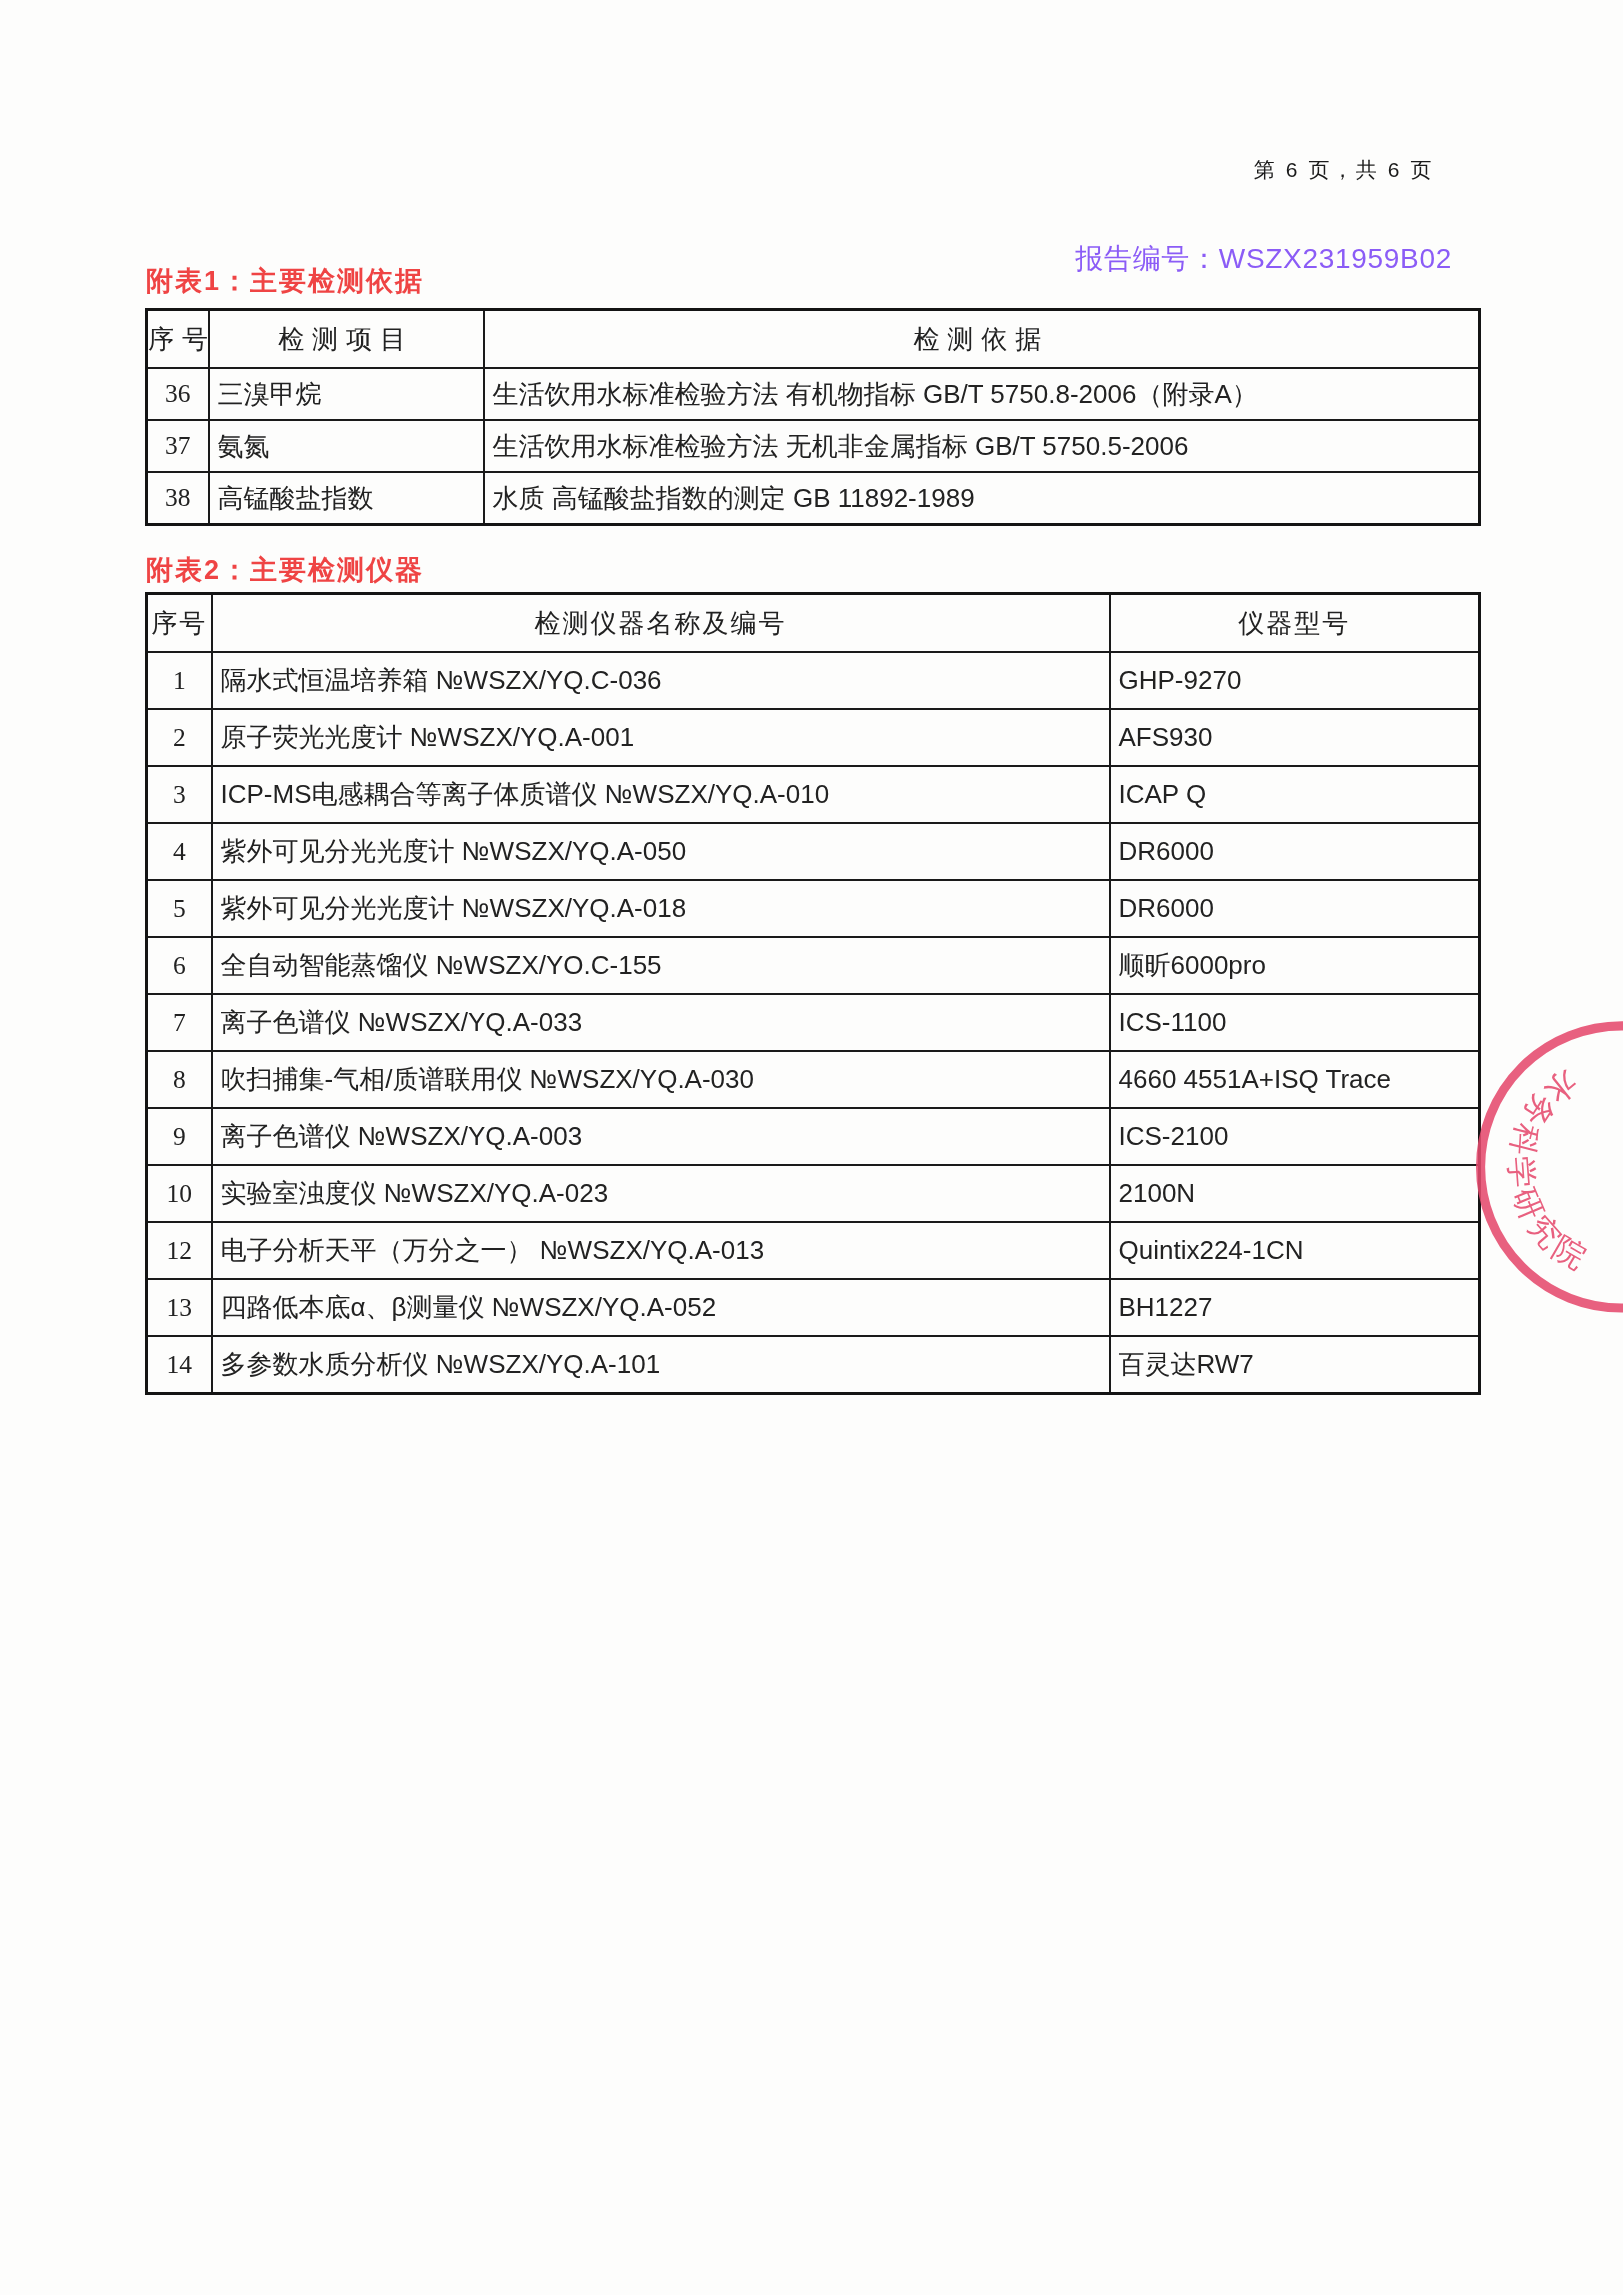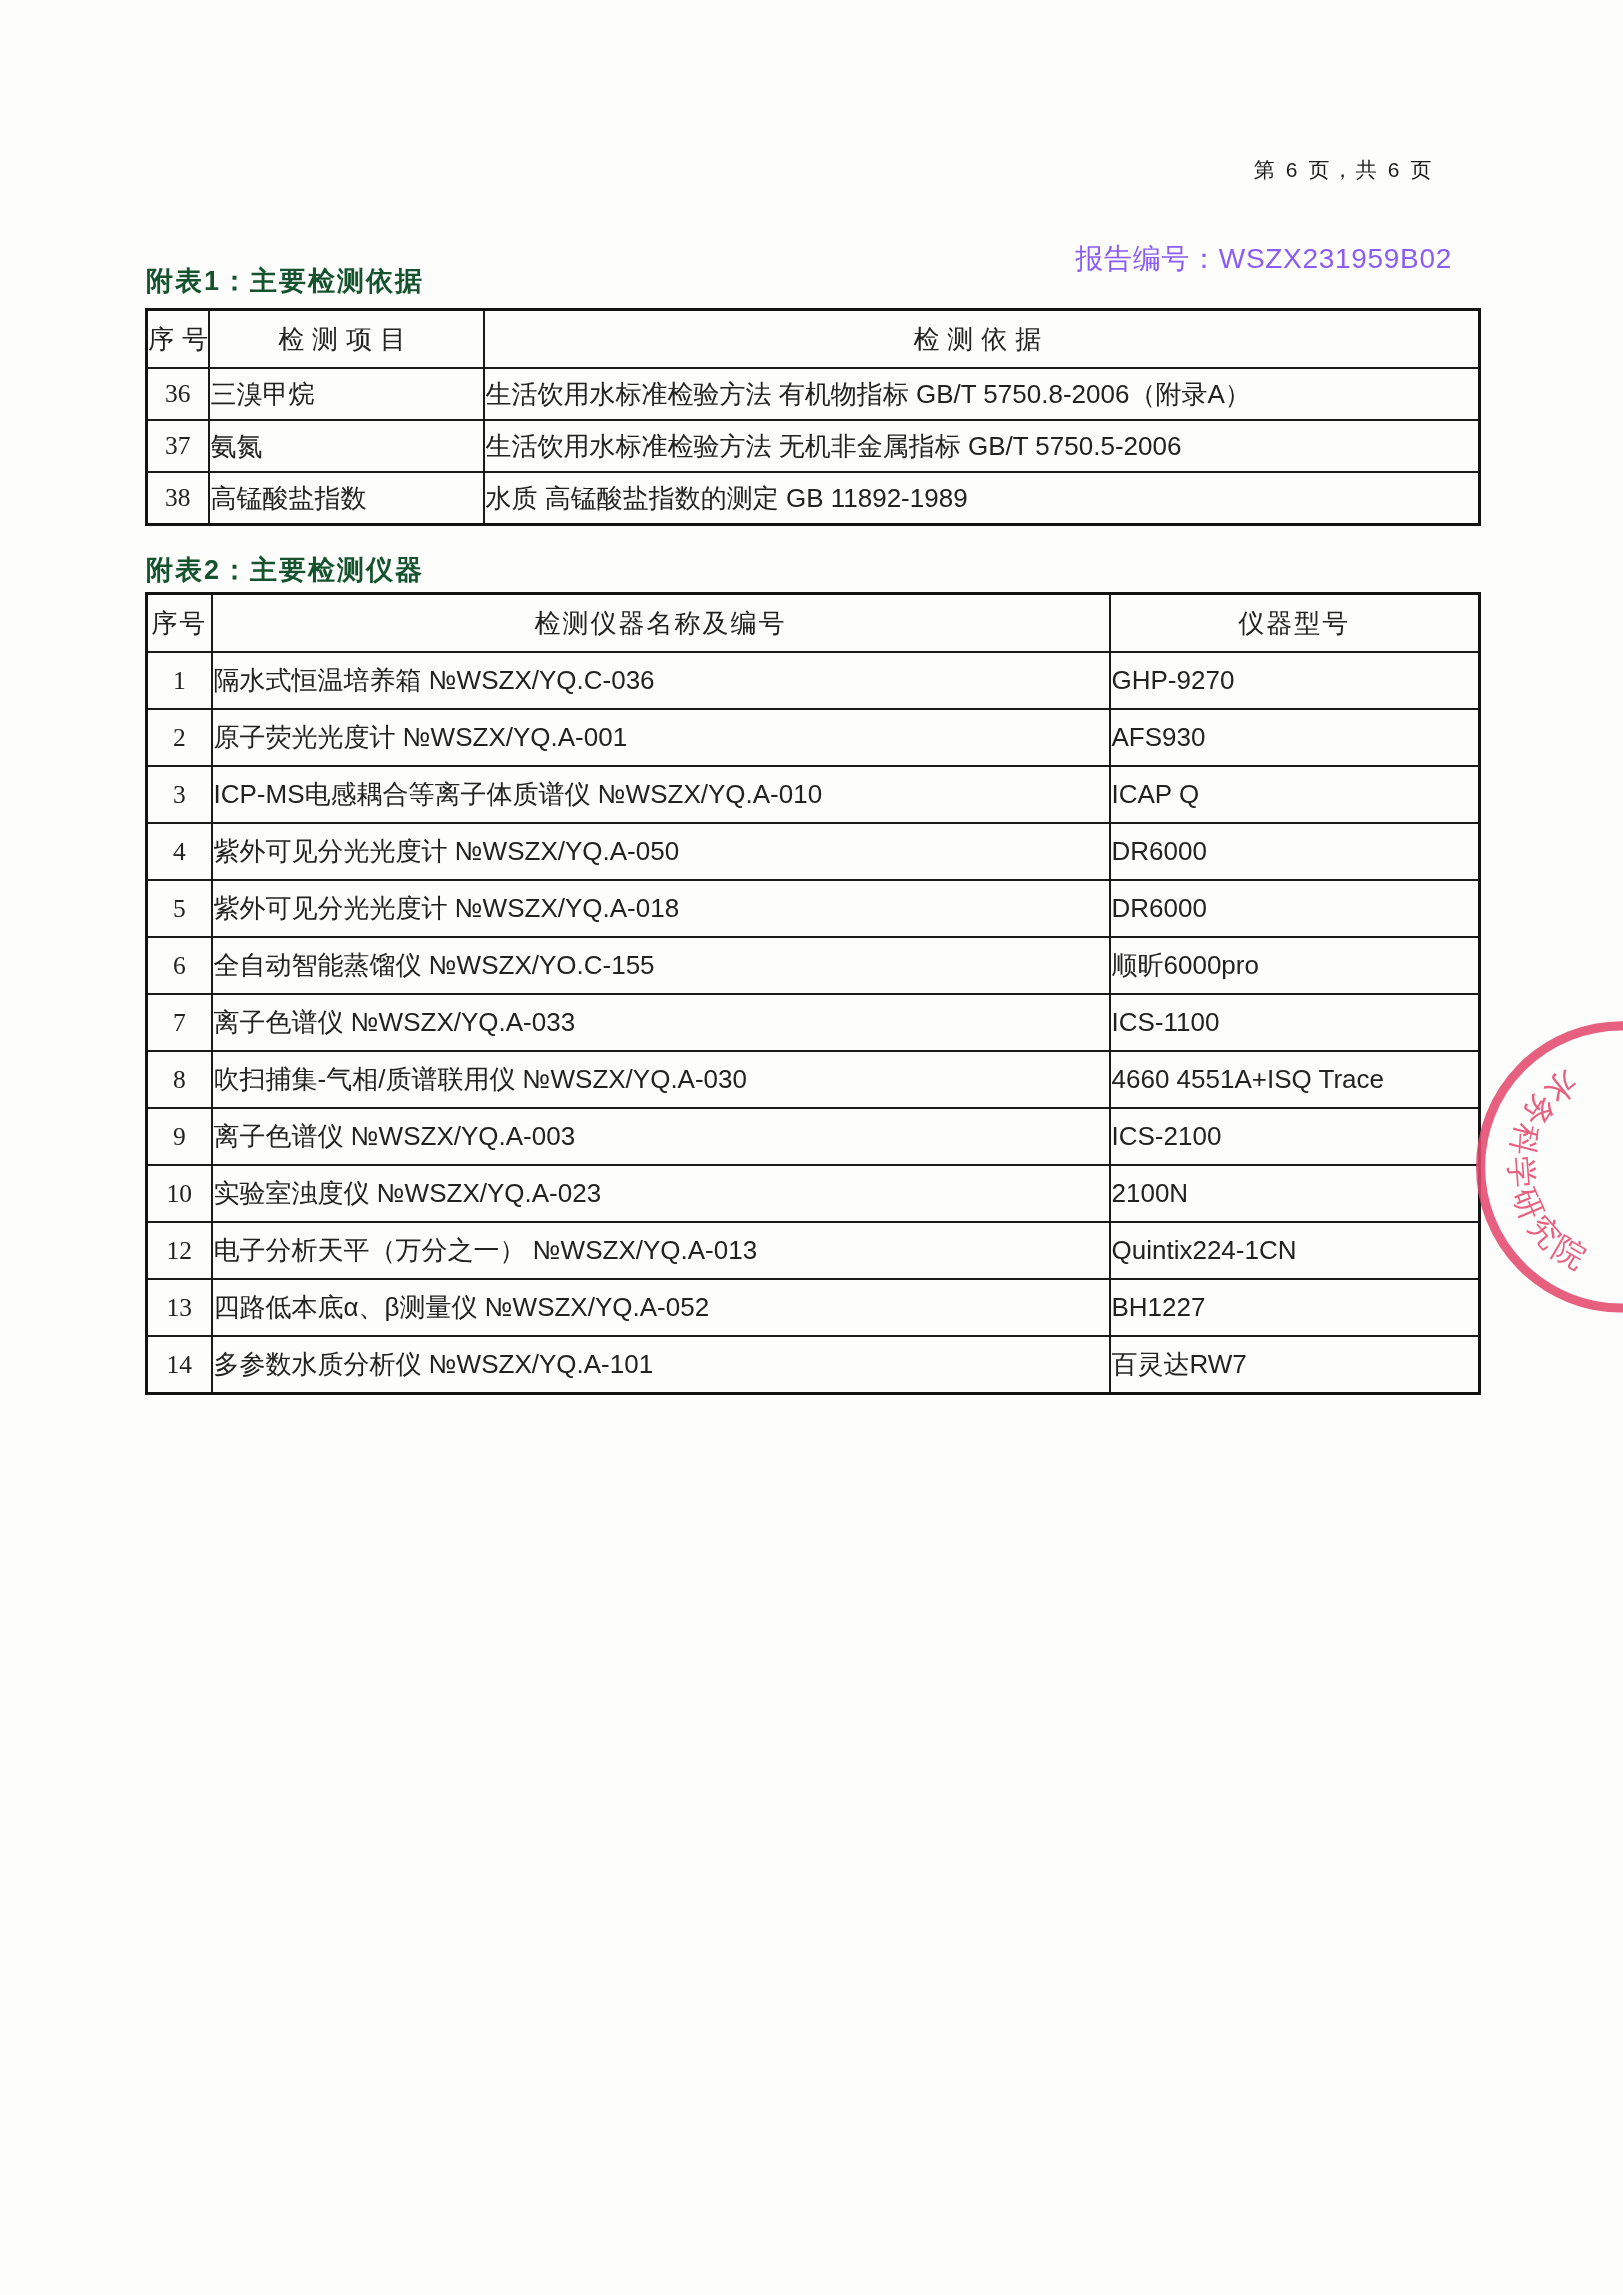--- a/index.html
+++ b/index.html
@@ -32,21 +32,21 @@
     letter-spacing: 0.7px;
     color: #8b5cf6;
     margin-top: 32px;
   }
   .tbl-title {
     position: absolute;
     left: 146px;
     font-size: 27px;
     font-weight: bold;
     letter-spacing: 2px;
-    color: #14532d;
+    color: #ef4444;
   }
   #t1-title { top: 263px; }
   #t2-title { top: 552px; }
 
   table.doc-table {
     position: absolute;
     left: 145px;
     width: 1336px;
     border-collapse: collapse;
     table-layout: fixed;
@@ -75,21 +75,21 @@
   #table1 td { height: 50px; }
   #table2 td { height: 55px; }
 
   td.num {
     text-align: center;
     font-family: "Liberation Serif", "DejaVu Serif", serif;
     font-size: 25.5px;
   }
   td.txt {
     text-align: left;
-    padding-left: 1px;
+    padding-left: 8px;
   }
   #table1 col.c1 { width: 62px; }
   #table1 col.c2 { width: 275px; }
   #table2 col.c1 { width: 65px; }
   #table2 col.c2 { width: 898px; }
 
   .stamp {
     position: absolute;
     left: 1427px;
     top: 1008px;

